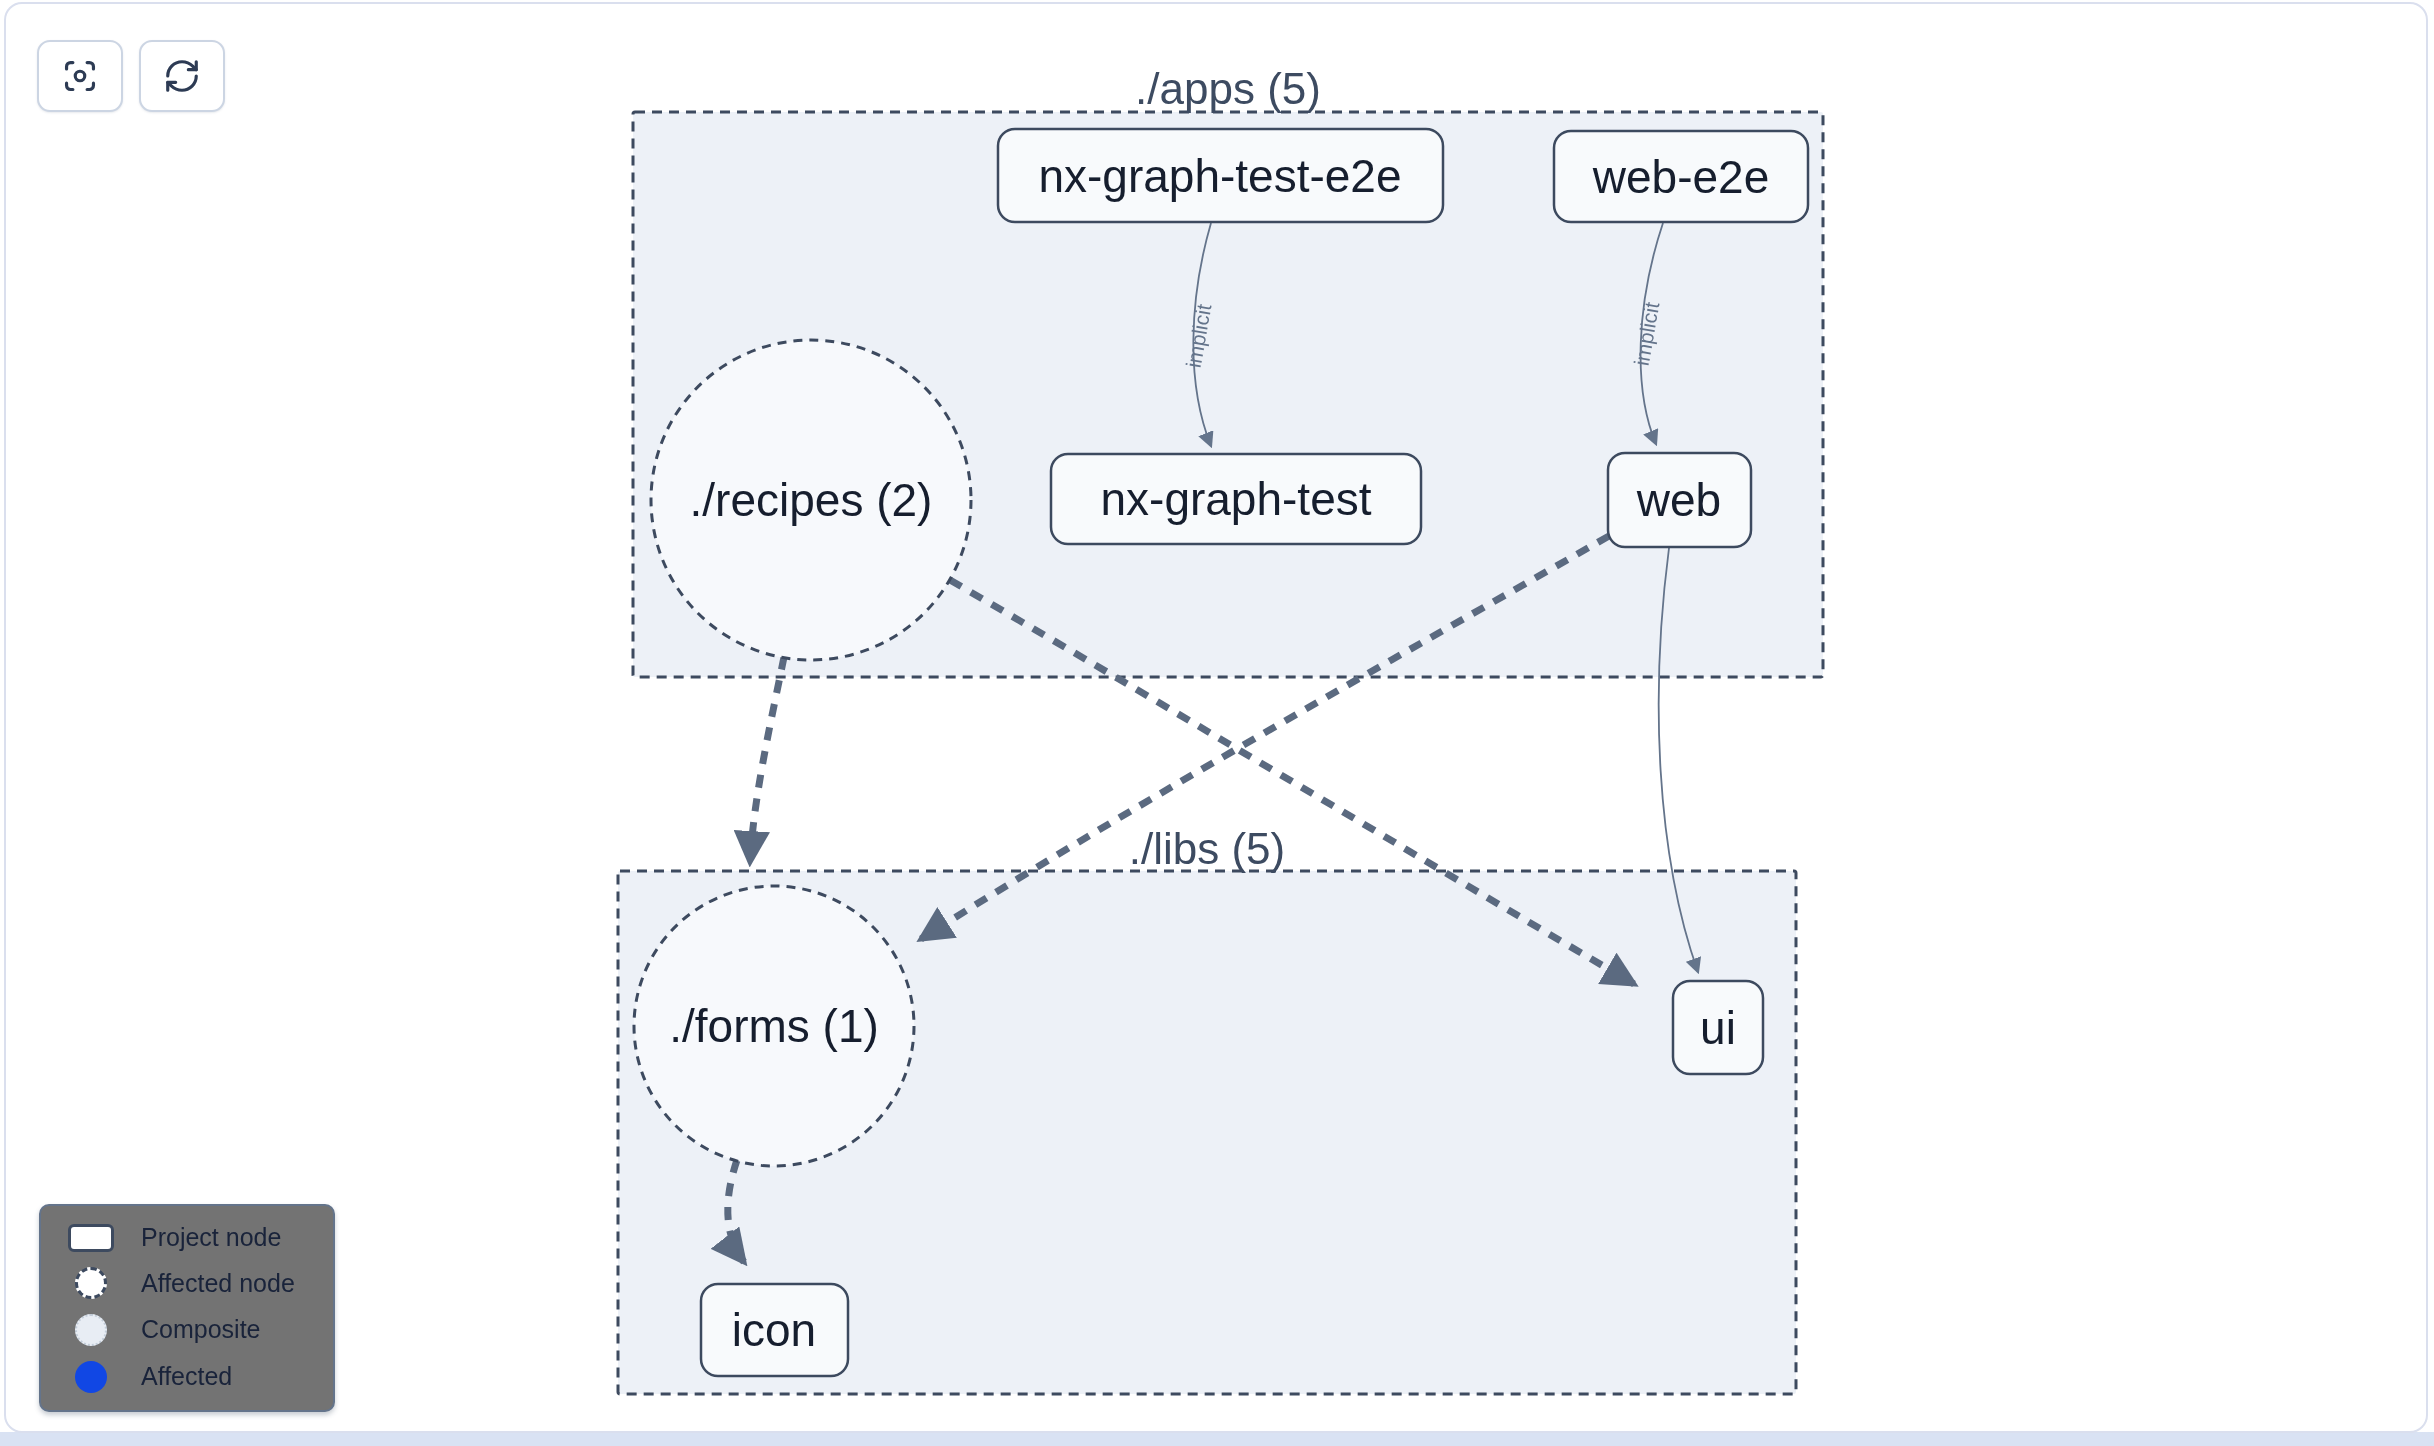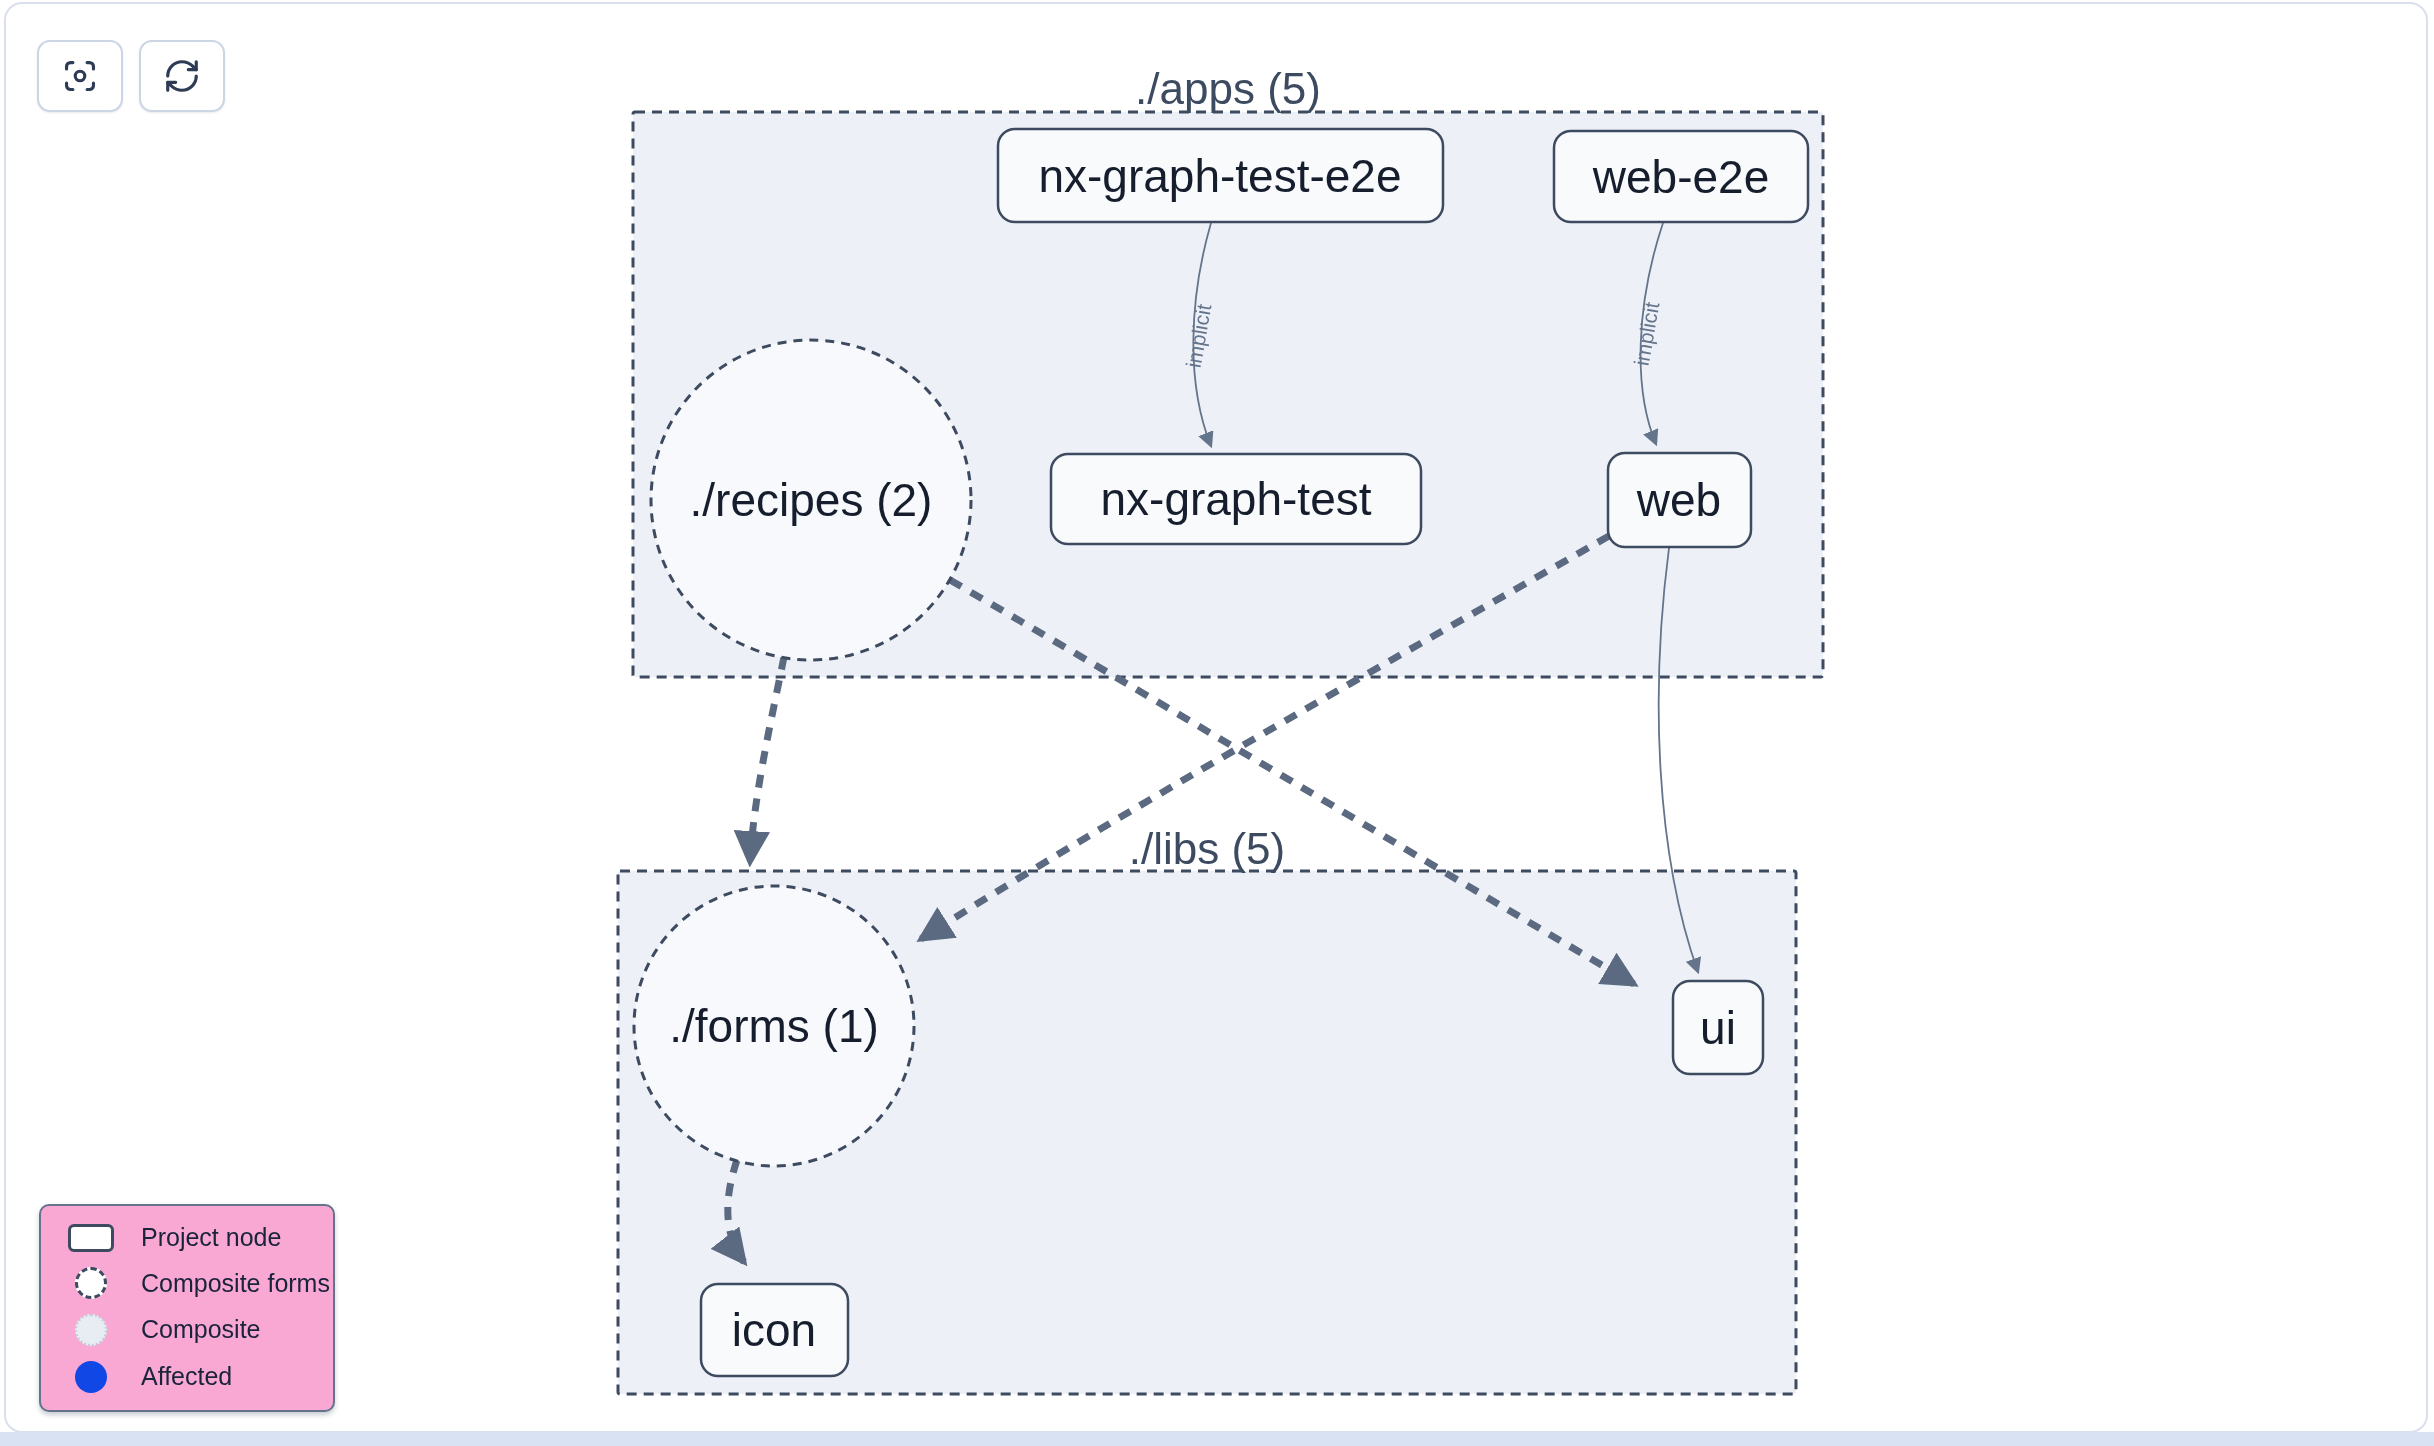--- a/index.html
+++ b/index.html
@@ -10,21 +10,21 @@
     border:2px solid #dadfee;border-radius:18px;}
   .toolbar{position:absolute;left:31px;top:36px;display:flex;gap:16px;}
   .tool-btn{width:82px;height:68px;background:#ffffff;border:2px solid #ccd5e3;border-radius:13px;
     display:flex;align-items:center;justify-content:center;cursor:pointer;box-shadow:0 1px 2px rgba(100,116,139,.15);}
   .tool-btn svg{stroke:#2d3b54;fill:none;stroke-width:2;stroke-linecap:round;stroke-linejoin:round;}
   .graph-svg{position:absolute;left:0;top:0;}
   .graph-svg text{font-family:"Liberation Sans", sans-serif;}
   .node-label{fill:#161e2e;font-size:46px;}
   .container-title{fill:#3d4b61;font-size:44px;}
   .edge-label{fill:#64748b;font-size:21px;}
-  .legend{position:absolute;left:33px;top:1200px;width:296px;height:208px;background:#f9a8d4;
+  .legend{position:absolute;left:33px;top:1200px;width:296px;height:208px;background:#737373;
     border:2px solid #64748b;border-radius:10px;box-shadow:0 3px 5px rgba(71,85,105,.3);
     display:flex;flex-direction:column;justify-content:space-around;padding:10px 0;box-sizing:border-box;}
   .legend-row{display:flex;align-items:center;}
   .legend-swatch-col{width:100px;display:flex;justify-content:center;}
   .legend-label{font-size:25px;color:#19233a;}
   .swatch-project{width:46px;height:28px;border:3px solid #3d4a5f;border-radius:6px;background:#fff;box-sizing:border-box;}
   .swatch-composite{width:32px;height:32px;border:3px dashed #3d4a5f;border-radius:50%;background:#fff;box-sizing:border-box;}
   .swatch-affected{width:32px;height:32px;border:2px dotted #c3cdd9;border-radius:50%;background:#e8edf4;box-sizing:border-box;}
   .swatch-touched{width:32px;height:32px;border-radius:50%;background:#1147e4;}
 </style>
@@ -122,21 +122,21 @@
       <div class="legend-row">
         <div class="legend-swatch-col">
             <div class="swatch-project"></div>
           </div>
         <div class="legend-label">Project node</div>
       </div>
       <div class="legend-row">
         <div class="legend-swatch-col">
             <div class="swatch-composite"></div>
           </div>
-        <div class="legend-label">Composite forms</div>
+        <div class="legend-label">Affected node</div>
       </div>
       <div class="legend-row">
         <div class="legend-swatch-col">
             <div class="swatch-affected"></div>
           </div>
         <div class="legend-label">Composite</div>
       </div>
       <div class="legend-row">
         <div class="legend-swatch-col">
             <div class="swatch-touched"></div>

